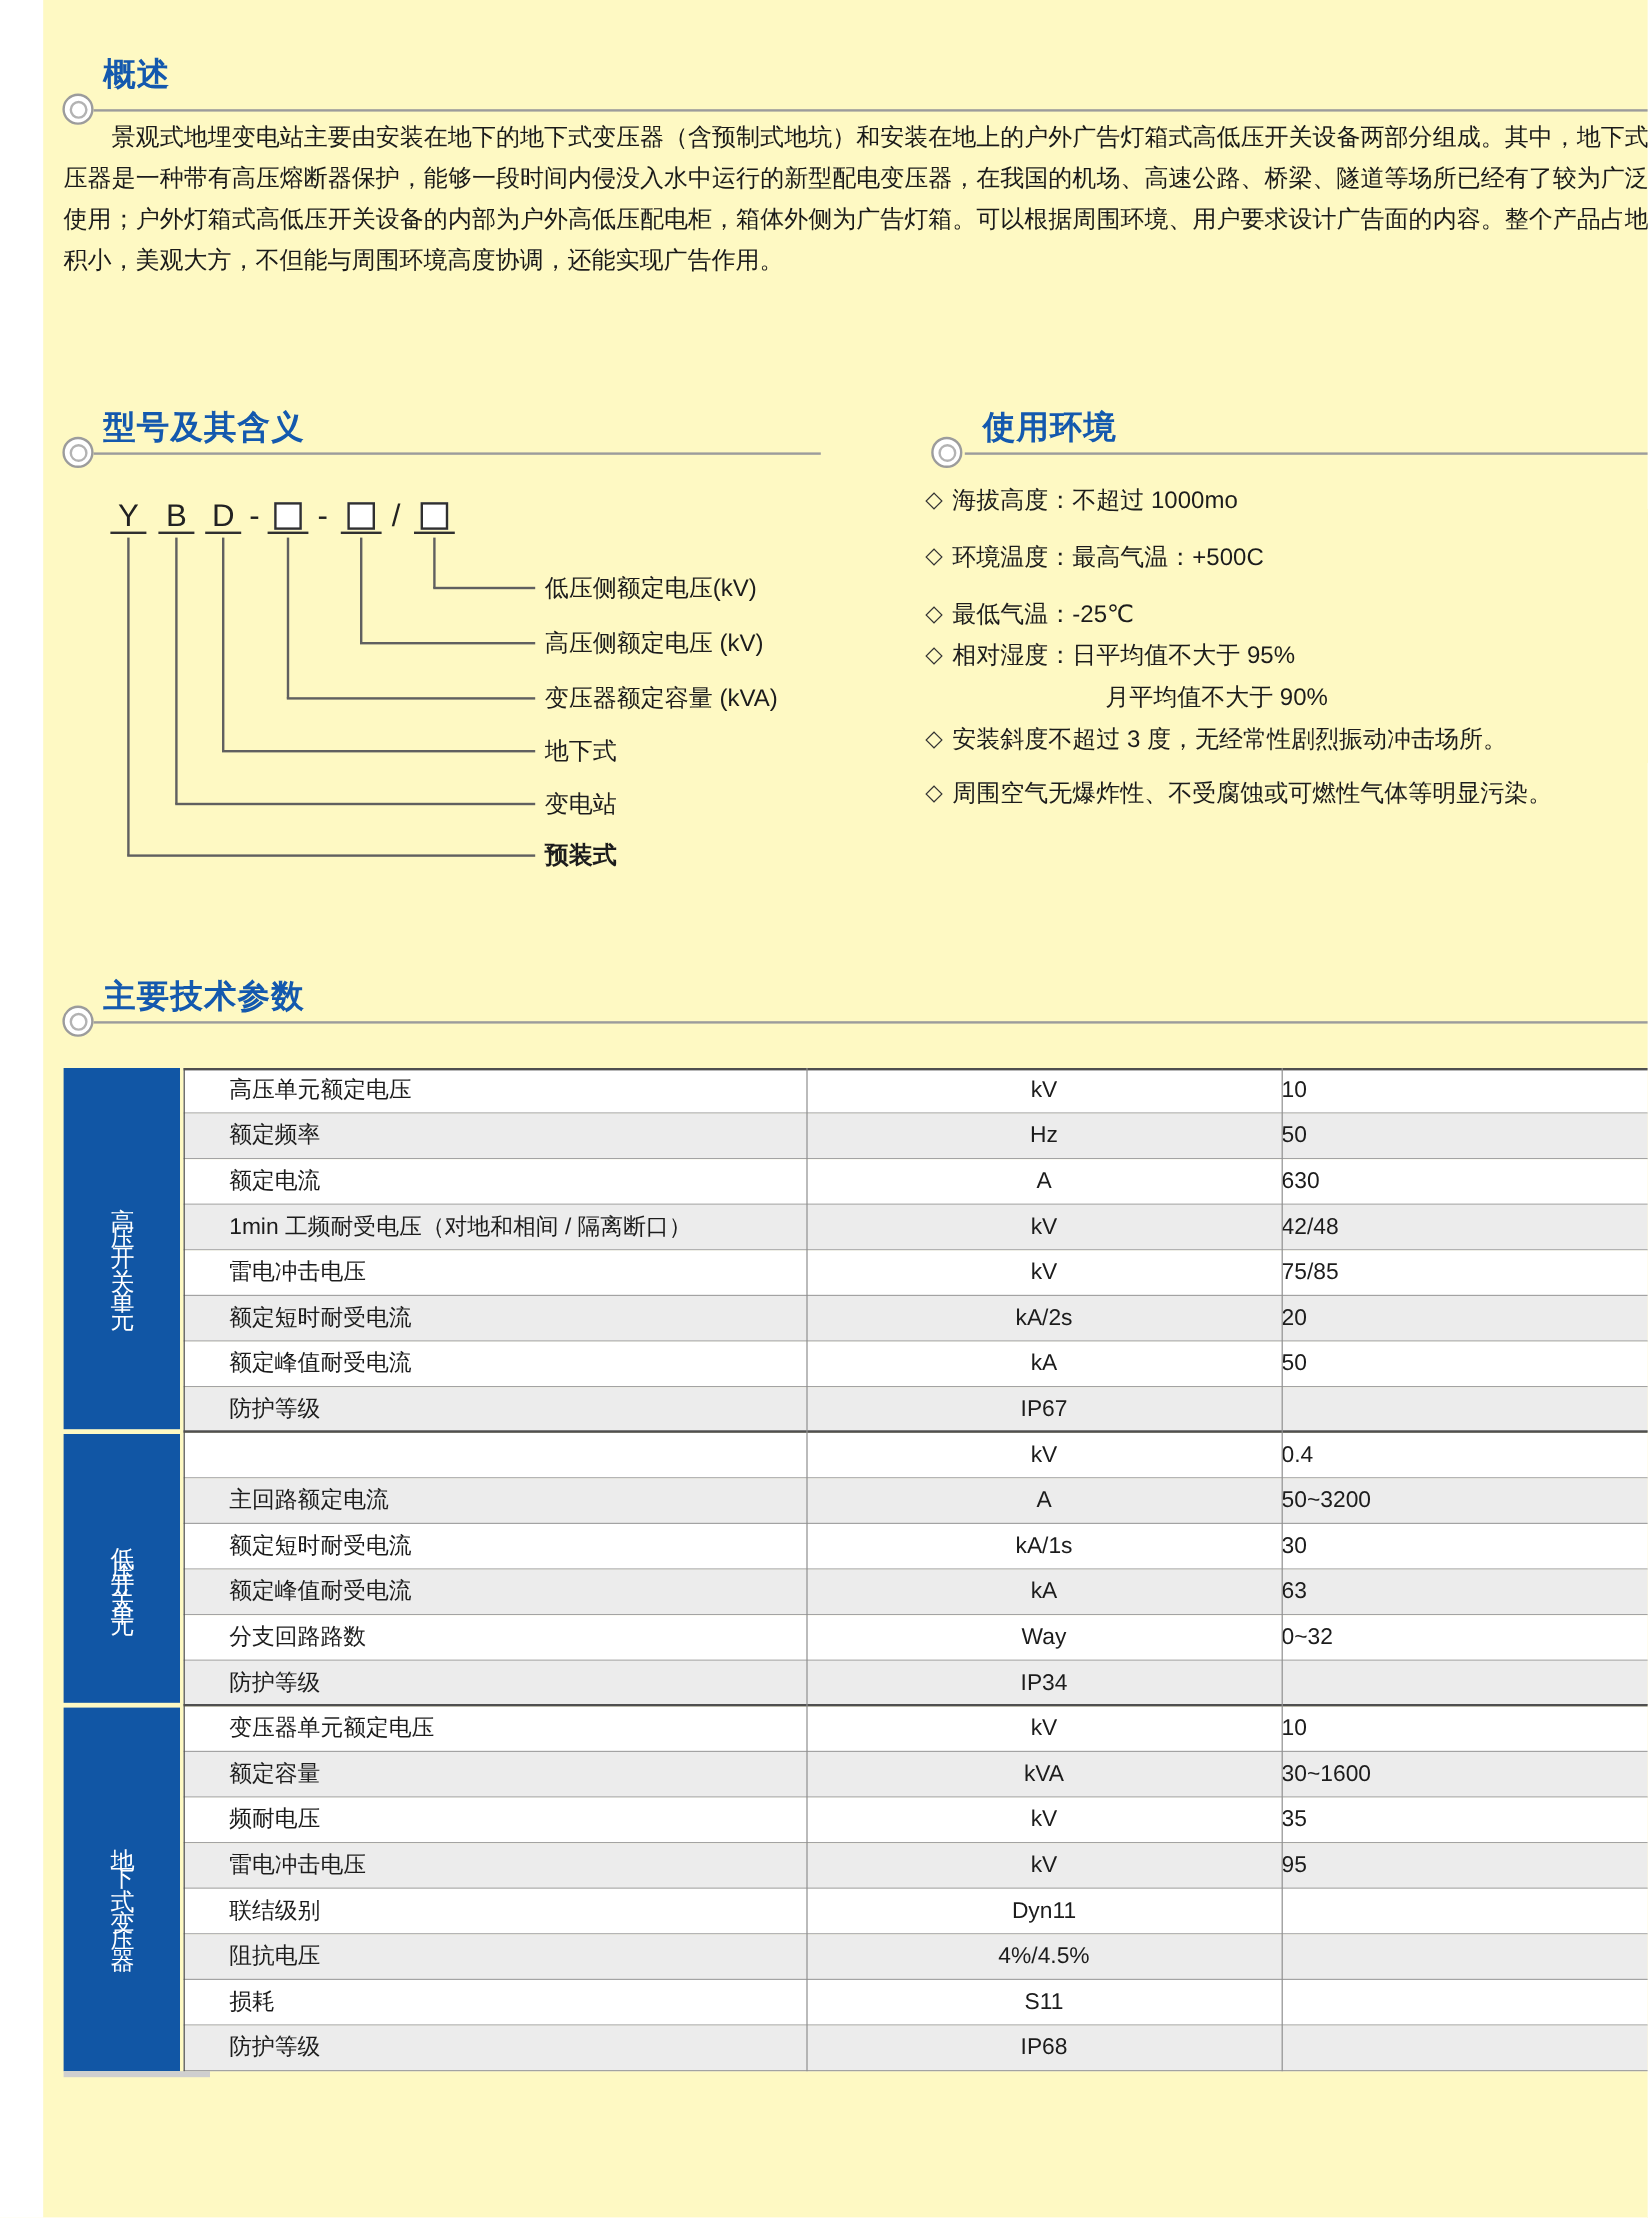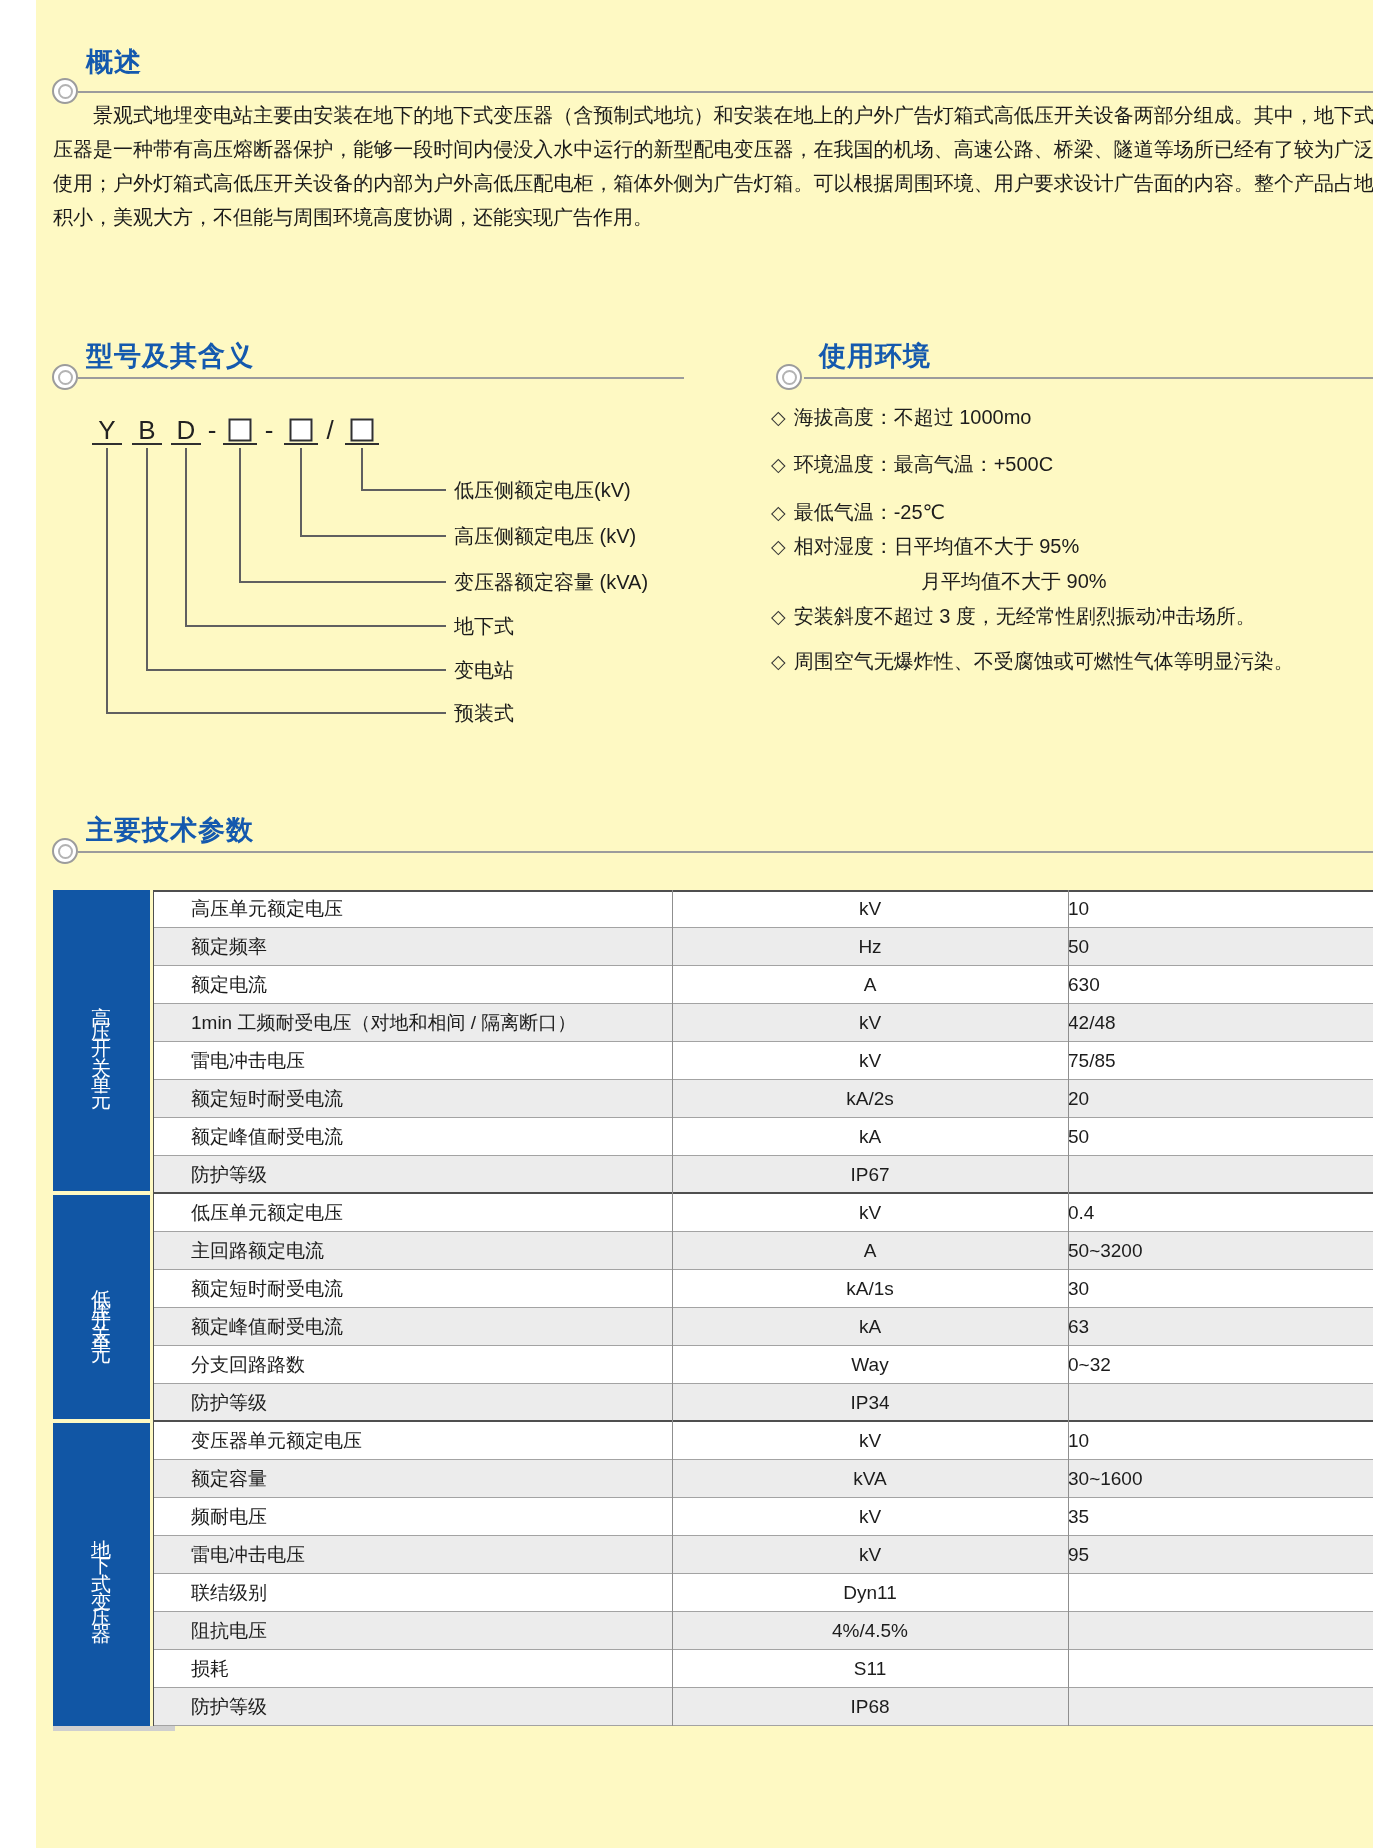--- a/index.html
+++ b/index.html
@@ -89,21 +89,21 @@
     <div class="vline" style="left:110px;top:448px;height:222px;"></div>
     <div class="hline" style="left:110px;top:669px;width:300px;"></div>
     <div class="vline" style="left:70px;top:448px;height:265px;"></div>
     <div class="hline" style="left:70px;top:712px;width:340px;"></div>
 
     <div class="mlabel" style="top:490px;">低压侧额定电压(kV)</div>
     <div class="mlabel" style="top:536px;">高压侧额定电压 (kV)</div>
     <div class="mlabel" style="top:582px;">变压器额定容量 (kVA)</div>
     <div class="mlabel" style="top:626px;">地下式</div>
     <div class="mlabel" style="top:670px;">变电站</div>
-    <div class="mlabel" style="top:713px;">预装式</div>
+    <div class="mlabel" style="top:713px;font-weight:bold;">预装式</div>
   </div>
 
   <div class="sec-title" style="left:783px;top:338px;">使用环境</div>
   <div class="ring" style="left:740px;top:364px;"></div>
   <div class="rule" style="left:768px;top:377px;width:590px;"></div>
 
   <div>
     <div class="env-item" style="left:735px;top:417px;">
       <span class="diam">◇</span>
       <span>海拔高度：不超过 1000mo</span>
@@ -185,21 +185,20 @@
       <span class="c-unit">kA</span>
       <span class="c-value">50</span>
     </div>
     <div class="trow odd" style="top:266px;height:37px;">
       <span class="c-param">防护等级</span>
       <span class="c-unit">IP67</span>
       <span class="c-value"></span>
     </div>
 
     <div class="trow" style="top:304px;">
-      <span class="c-param">低压单元额定电压</span>
       <span class="c-unit">kV</span>
       <span class="c-value">0.4</span>
     </div>
     <div class="trow odd" style="top:342px;">
       <span class="c-param">主回路额定电流</span>
       <span class="c-unit">A</span>
       <span class="c-value">50~3200</span>
     </div>
     <div class="trow" style="top:380px;">
       <span class="c-param">额定短时耐受电流</span>

